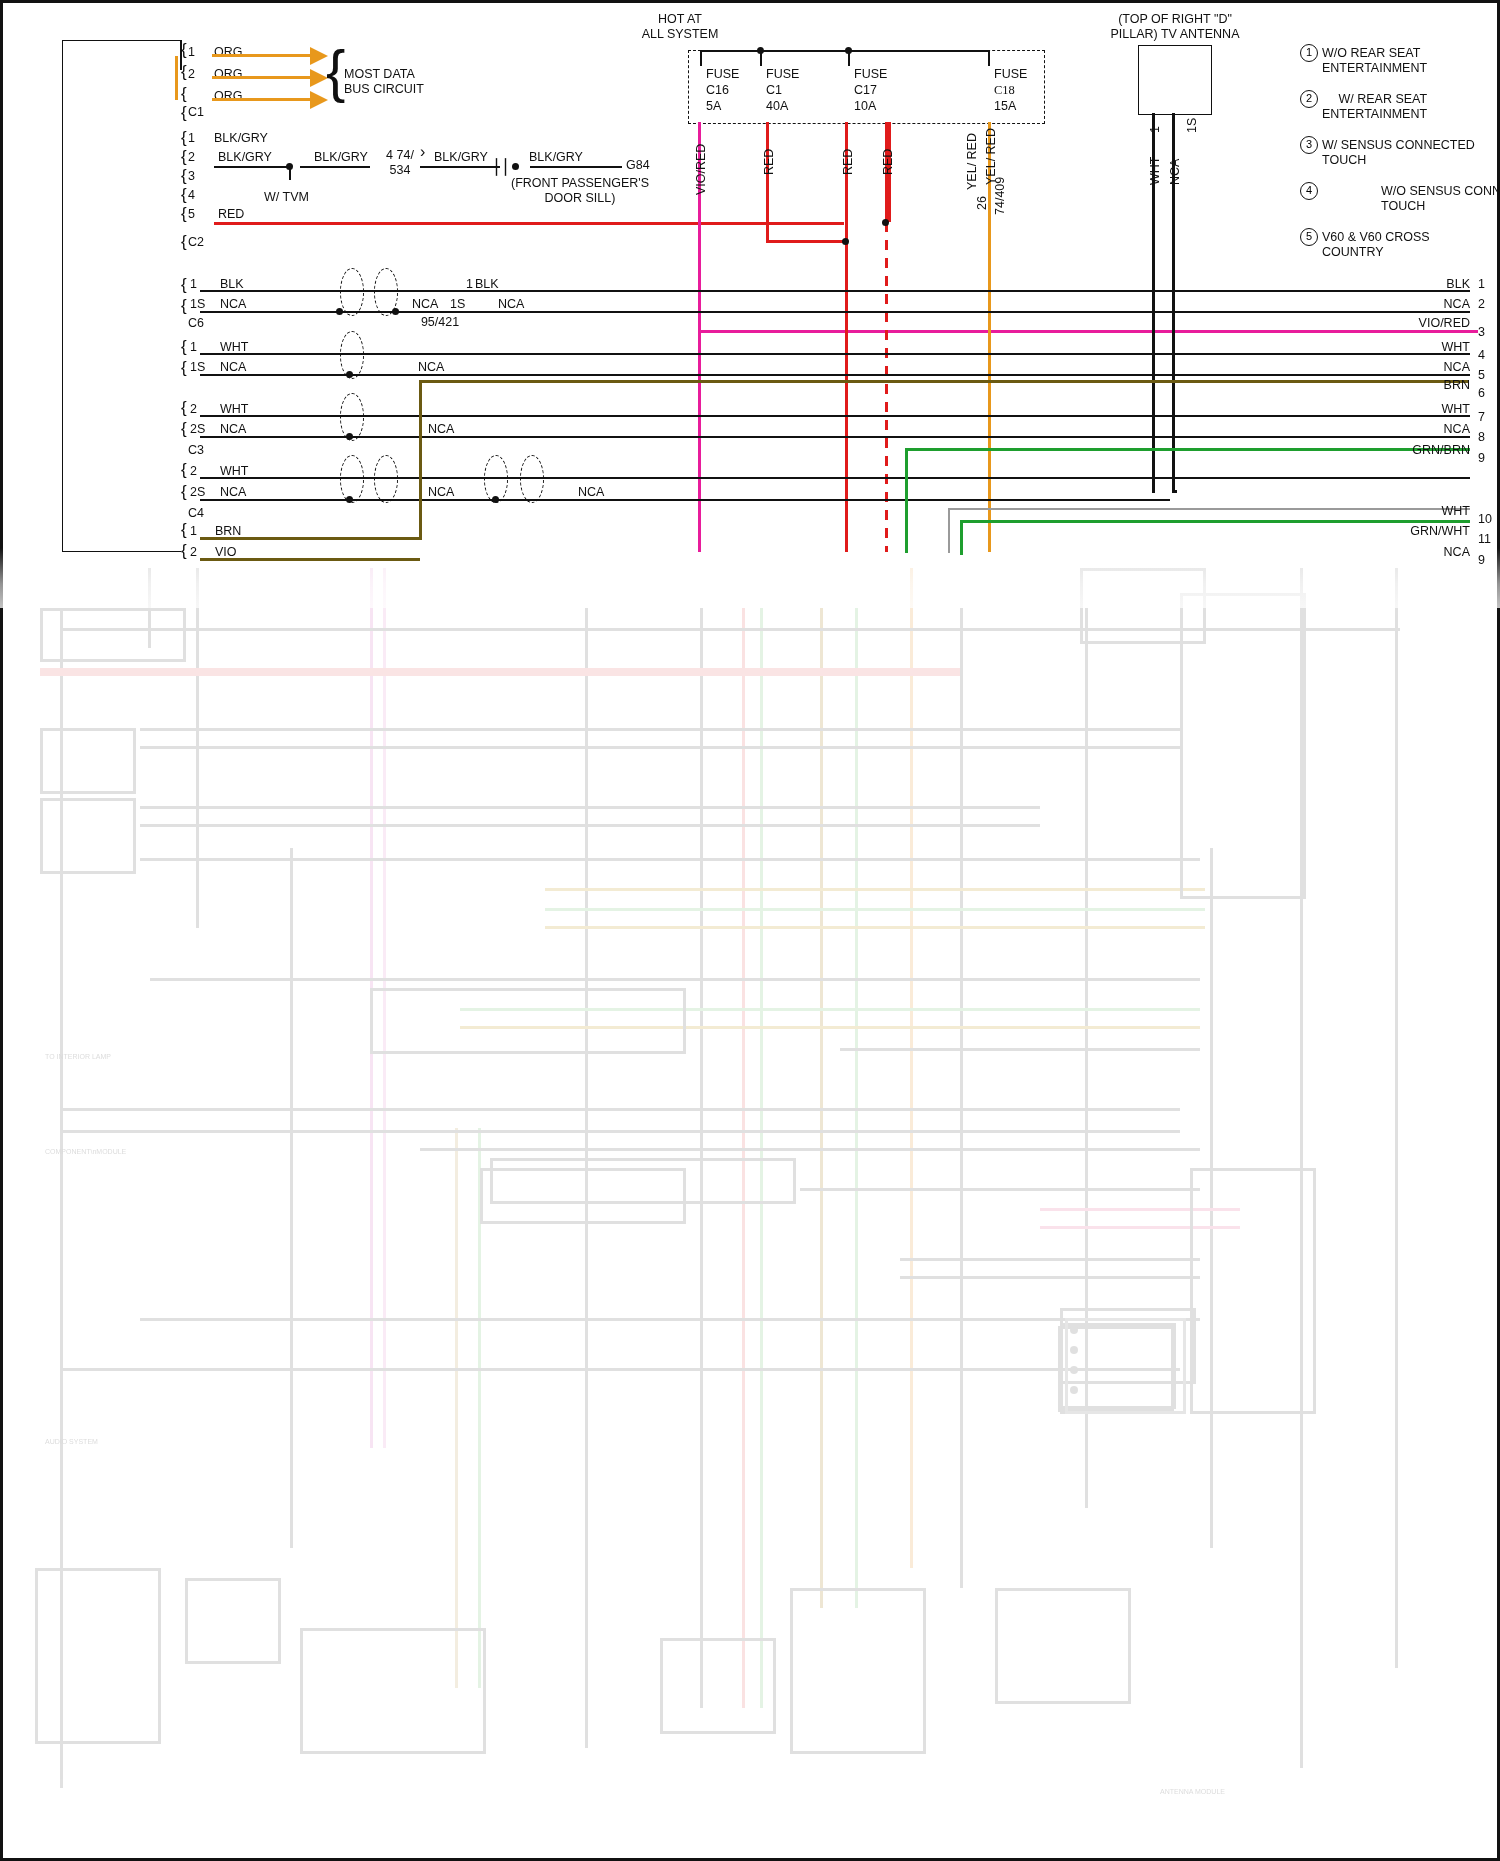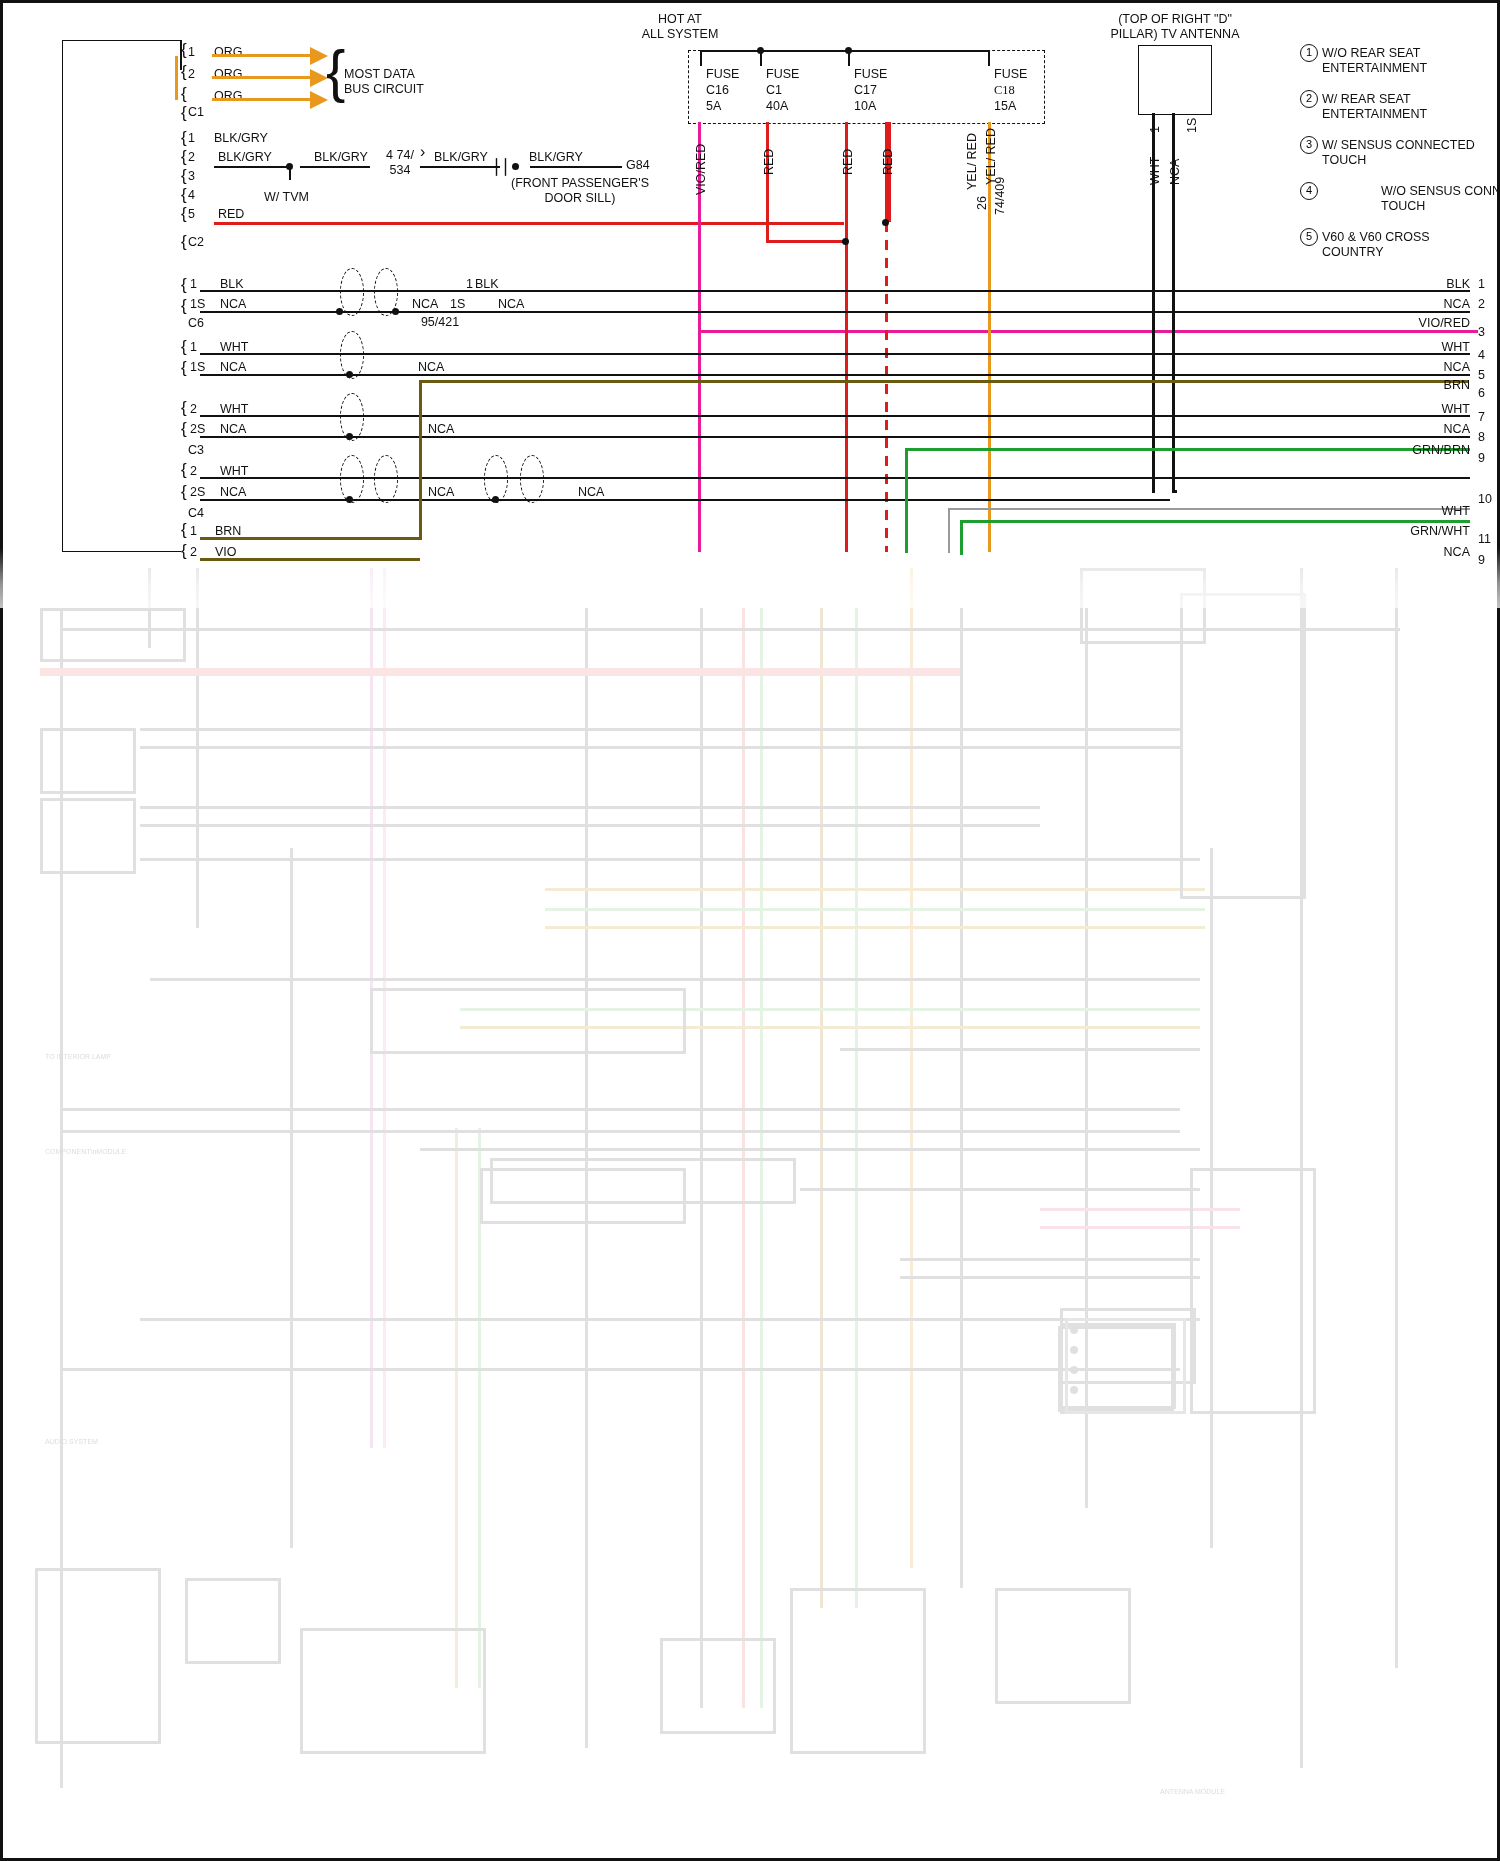--- a/index.html
+++ b/index.html
@@ -238,21 +238,21 @@
   <div class="wire" style="left:1172px;top:490px;width:5px;height:3px;background:#111;"></div>
   <div class="vt" style="left:1148px;top:185px;">WHT</div>
   <div class="vt" style="left:1168px;top:185px;">NCA</div>
   <div class="vt" style="left:1185px;top:133px;">1S</div>
   <div class="vt" style="left:1148px;top:133px;">1</div>
 
   <div class="circ" style="left:1300px;top:44px;">1</div>
   <div class="t" style="left:1322px;top:46px;">W/O REAR SEAT
 ENTERTAINMENT</div>
   <div class="circ" style="left:1300px;top:90px;">2</div>
-  <div class="t" style="left:1322px;top:92px;">W/ REAR SEAT
+  <div class="t" style="left:1322px;top:92px;text-align:right;">W/ REAR SEAT
 ENTERTAINMENT</div>
   <div class="circ" style="left:1300px;top:136px;">3</div>
   <div class="t" style="left:1322px;top:138px;">W/ SENSUS CONNECTED
 TOUCH</div>
   <div class="circ" style="left:1300px;top:182px;">4</div>
   <div class="t" style="left:1381px;top:184px;">W/O SENSUS CONNECTED
 TOUCH</div>
   <div class="circ" style="left:1300px;top:228px;">5</div>
   <div class="t" style="left:1322px;top:230px;">V60 &amp; V60 CROSS
 COUNTRY</div>
@@ -354,18 +354,18 @@
   <div class="t" style="left:1478px;top:368px;">5</div>
   <div class="t r" style="left:1340px;top:378px;width:130px;">BRN</div>
   <div class="t" style="left:1478px;top:386px;">6</div>
   <div class="t r" style="left:1340px;top:402px;width:130px;">WHT</div>
   <div class="t" style="left:1478px;top:410px;">7</div>
   <div class="t r" style="left:1340px;top:422px;width:130px;">NCA</div>
   <div class="t" style="left:1478px;top:430px;">8</div>
   <div class="t r" style="left:1340px;top:443px;width:130px;">GRN/BRN</div>
   <div class="t" style="left:1478px;top:451px;">9</div>
   <div class="t r" style="left:1340px;top:504px;width:130px;">WHT</div>
-  <div class="t" style="left:1478px;top:492px;">10</div>
+  <div class="t" style="left:1478px;top:512px;">10</div>
   <div class="t r" style="left:1340px;top:524px;width:130px;">GRN/WHT</div>
   <div class="t" style="left:1478px;top:532px;">11</div>
   <div class="t r" style="left:1340px;top:545px;width:130px;">NCA</div>
   <div class="t" style="left:1478px;top:553px;">9</div>
 </div>
 
 </body></html>

